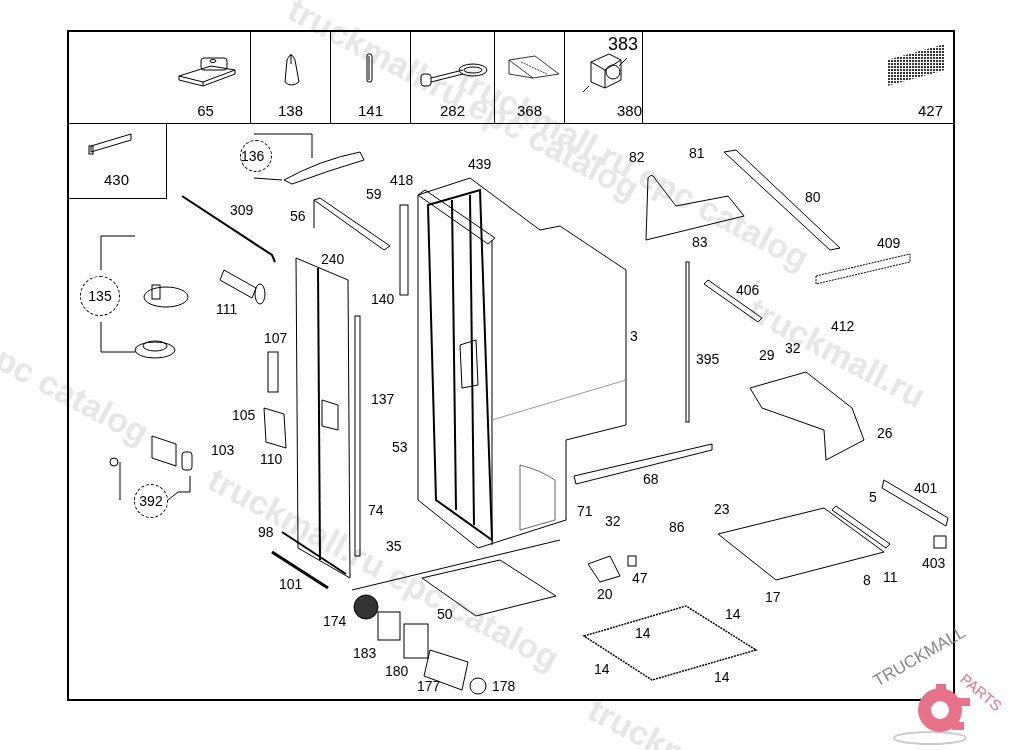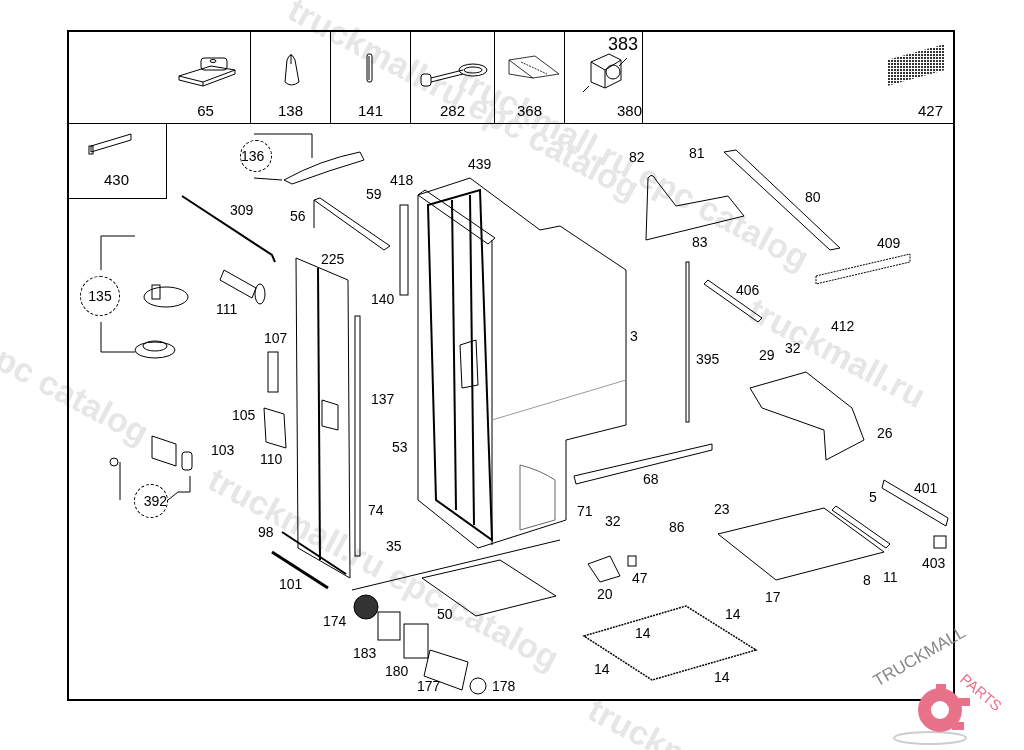--- a/index.html
+++ b/index.html
@@ -206,34 +206,34 @@
 <div class="callout" style="left:468px;top:157px">439</div>
 <div class="callout" style="left:629px;top:150px">82</div>
 <div class="callout" style="left:689px;top:146px">81</div>
 <div class="callout" style="left:805px;top:190px">80</div>
 <div class="callout" style="left:692px;top:235px">83</div>
 <div class="callout" style="left:877px;top:236px">409</div>
 <div class="callout" style="left:736px;top:283px">406</div>
 <div class="callout" style="left:831px;top:319px">412</div>
 <div class="callout" style="left:80px;top:276px;width:38px;height:38px;border:1px dashed #000;border-radius:50%;text-align:center;line-height:38px;">135</div>
 <div class="callout" style="left:216px;top:302px">111</div>
-<div class="callout" style="left:321px;top:252px">225</div>
+<div class="callout" style="left:321px;top:252px">240</div>
 <div class="callout" style="left:371px;top:292px">140</div>
 <div class="callout" style="left:630px;top:329px">3</div>
 <div class="callout" style="left:696px;top:352px">395</div>
 <div class="callout" style="left:759px;top:348px">29</div>
 <div class="callout" style="left:785px;top:341px">32</div>
 <div class="callout" style="left:877px;top:426px">26</div>
 <div class="callout" style="left:264px;top:331px">107</div>
 <div class="callout" style="left:371px;top:392px">137</div>
 <div class="callout" style="left:232px;top:408px">105</div>
 <div class="callout" style="left:211px;top:443px">103</div>
 <div class="callout" style="left:260px;top:452px">110</div>
 <div class="callout" style="left:392px;top:440px">53</div>
-<div class="callout" style="left:134px;top:484px;width:32px;height:32px;border:1px dashed #000;border-radius:50%;text-align:right;line-height:32px;">392</div>
+<div class="callout" style="left:134px;top:484px;width:32px;height:32px;border:1px dashed #000;border-radius:50%;text-align:center;line-height:32px;">392</div>
 <div class="callout" style="left:643px;top:472px">68</div>
 <div class="callout" style="left:869px;top:490px">5</div>
 <div class="callout" style="left:914px;top:481px">401</div>
 <div class="callout" style="left:577px;top:504px">71</div>
 <div class="callout" style="left:605px;top:514px">32</div>
 <div class="callout" style="left:714px;top:502px">23</div>
 <div class="callout" style="left:669px;top:520px">86</div>
 <div class="callout" style="left:368px;top:503px">74</div>
 <div class="callout" style="left:258px;top:525px">98</div>
 <div class="callout" style="left:386px;top:539px">35</div>

